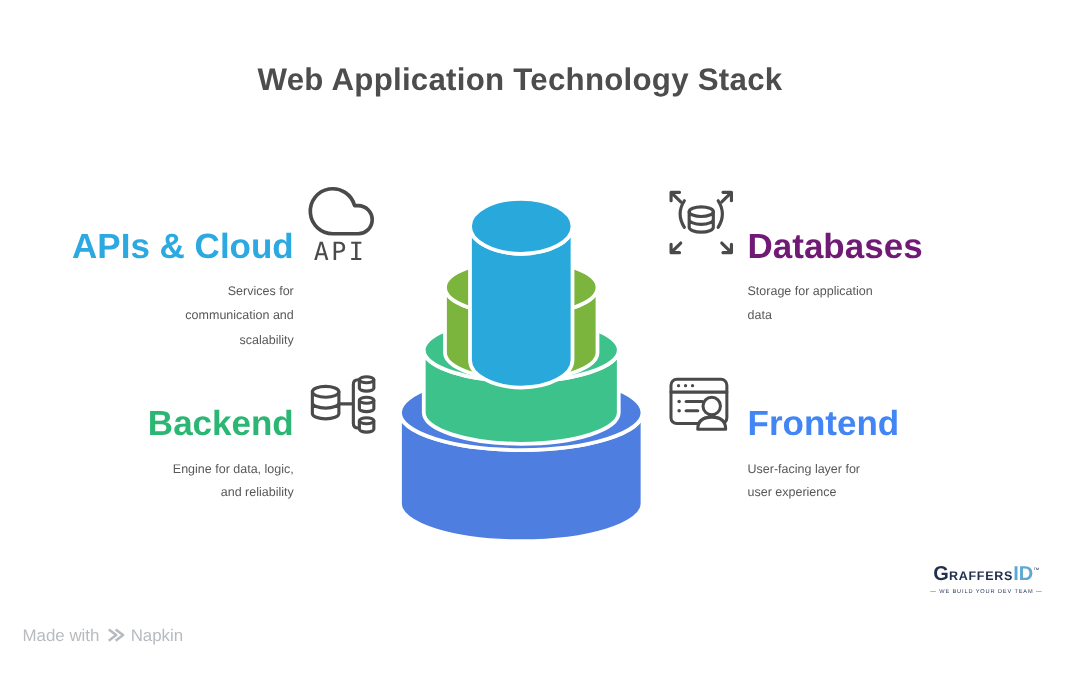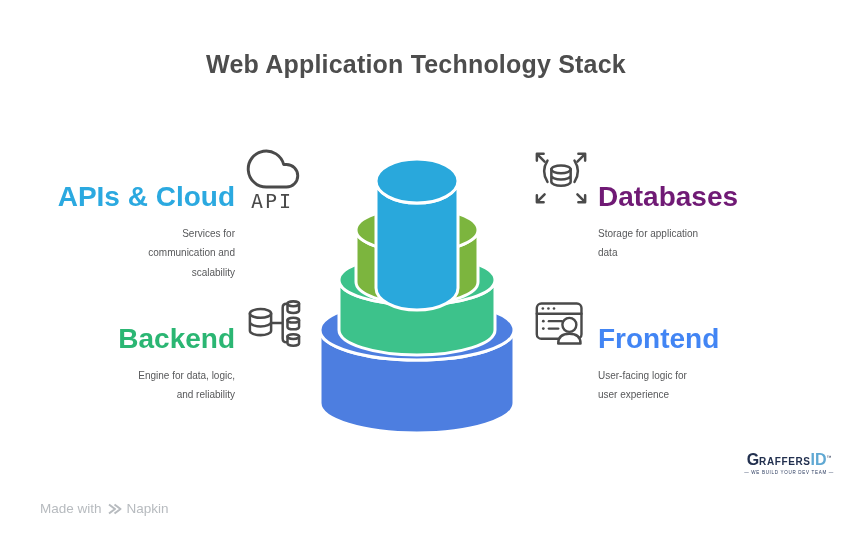--- a/index.html
+++ b/index.html
@@ -19,22 +19,22 @@
   .item.right{left:598px;width:215px;text-align:left;}
   .item-label{font-size:28px;font-weight:700;margin:0 0 10px 0;}
   .item-desc{
     font-size:10px;color:#57585a;line-height:19.5px;white-space:pre-line;margin:0;
   }
   .icon{stroke:#4a4a4a;fill:none;stroke-width:2.6;stroke-linecap:round;stroke-linejoin:round;}
   .icon .fillg{fill:#4a4a4a;stroke:none;}
   .icon .whitefill{fill:#ffffff;}
   .icon text{stroke:none;fill:#4a4a4a;font-family:"DejaVu Sans Mono",monospace;font-size:20px;letter-spacing:2px;}
   .watermark{
-    left:18px;top:501px;display:flex;align-items:flex-end;gap:5px;
-    color:#b7bbbf;font-size:13.5px;margin-left:22px;
+    left:18px;top:501px;display:flex;align-items:flex-start;gap:5px;
+    color:#b7bbbf;font-size:13.5px;
   }
   .graffers{right:28px;top:452px;text-align:center;color:#22304f;line-height:1;}
   .graffers .row1{white-space:nowrap;}
   .graffers .g-big{font-size:16px;font-weight:700;}
   .graffers .g-caps{font-size:10px;font-weight:700;letter-spacing:.6px;}
   .graffers .g-id{font-size:16px;font-weight:700;color:#5fa8d3;}
   .graffers .g-tm{font-size:5px;vertical-align:super;color:#22304f;}
   .graffers .row2{font-size:4.5px;letter-spacing:.7px;margin-top:3px;color:#2a3a5e;white-space:nowrap;}
 </style>
 </head>
@@ -97,21 +97,21 @@
   <path d="M19 20 V33 M39 20 V33 M19 26.5 A10 4 0 0 0 39 26.5 M19 33 A10 4 0 0 0 39 33"></path>
   <path d="M15 11 Q8 22 15 33 M43 11 Q50 22 43 33"></path>
   <path d="M12 12 L4 4 M4 11 V4 H11"></path>
   <path d="M46 12 L54 4 M47 4 H54 V11"></path>
   <path d="M12 46 L4 54 M4 47 V54 H11"></path>
   <path d="M46 46 L54 54 M47 54 H54 V47"></path>
 </svg>
 
 <div class="abs item right" style="top:322px">
   <div class="item-label" style="color: rgb(66, 133, 244);">Frontend</div>
-  <p class="item-desc">User-facing logic for
+  <p class="item-desc">User-facing layer for
 user experience</p>
 </div>
 <svg class="abs icon" style="left:534px;top:296px" width="54" height="54" viewBox="0 0 58 58" xmlns="http://www.w3.org/2000/svg">
   <rect x="3" y="8" width="48" height="38" rx="5"></rect>
   <path d="M3 19 H51"></path>
   <circle class="fillg" cx="9.5" cy="13.5" r="1.4"></circle>
   <circle class="fillg" cx="15.5" cy="13.5" r="1.4"></circle>
   <circle class="fillg" cx="21.5" cy="13.5" r="1.4"></circle>
   <circle class="fillg" cx="10" cy="27" r="1.5"></circle>
   <path d="M16 27 H30"></path>

